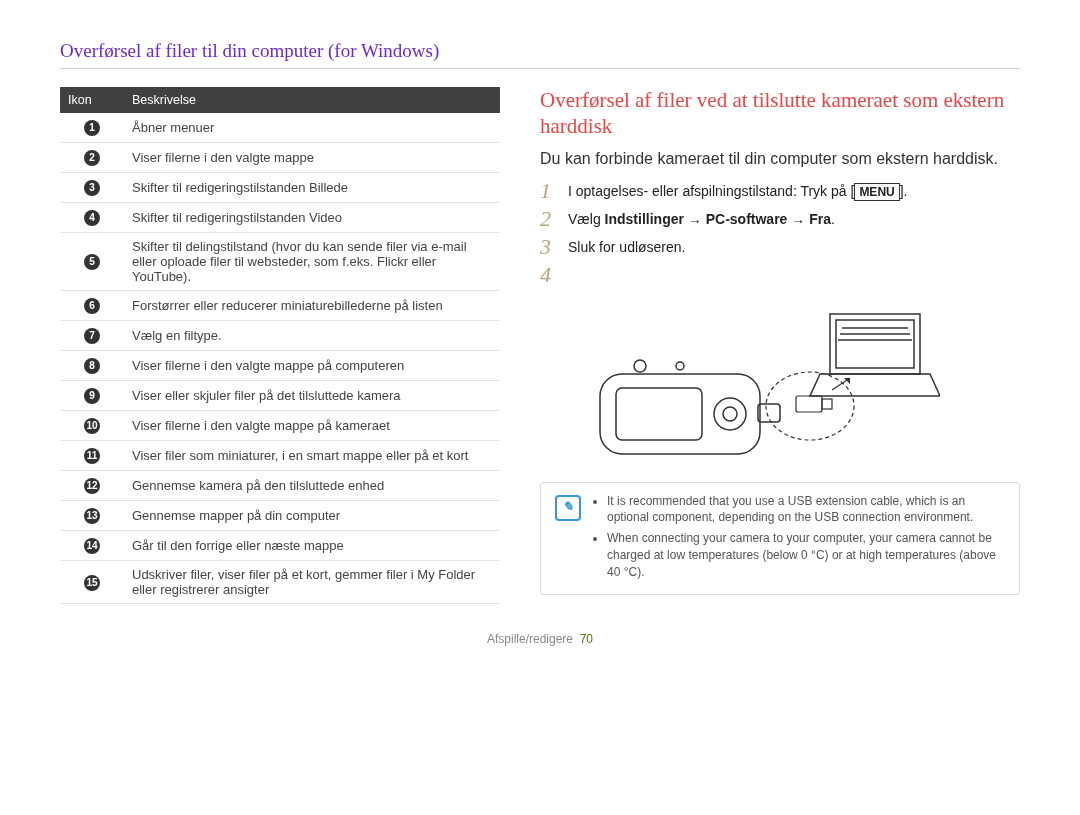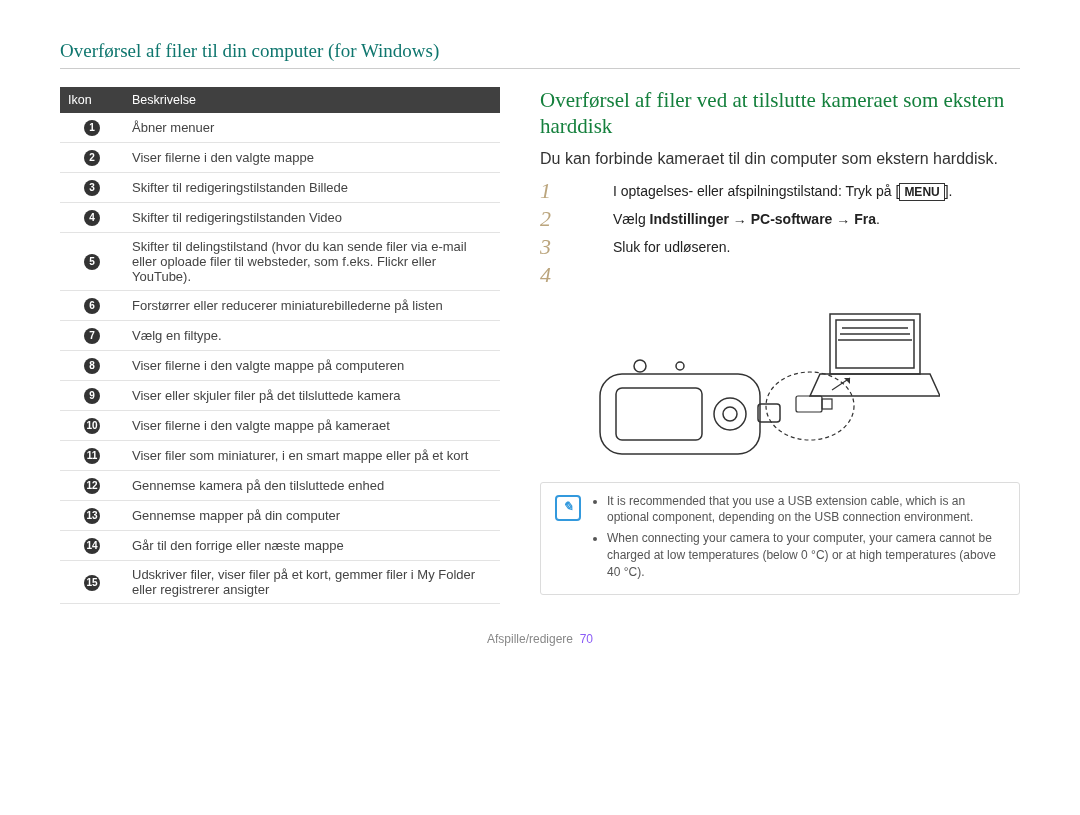--- a/index.html
+++ b/index.html
@@ -12,21 +12,21 @@
     height: 815px;
     box-sizing: border-box;
   }
   .page {
     padding: 40px 60px 20px 60px;
   }
   .page-title {
     font-family: Georgia, 'Times New Roman', serif;
     font-size: 19px;
     font-weight: 300;
-    color: #0f766e;
+    color: #6d28d9;
     border-bottom: 1px solid #ccc;
     padding-bottom: 6px;
     margin-bottom: 18px;
   }
   .columns {
     display: flex;
     gap: 40px;
   }
   .col-left {
     flex: 0 0 440px;
@@ -69,21 +69,21 @@
     background: #333;
     color: #fff;
     font-size: 10px;
     text-align: center;
     font-weight: bold;
   }
 
   
   .section-title {
     font-family: Georgia, 'Times New Roman', serif;
-    color: #15803d;
+    color: #ef4444;
     font-size: 21px;
     font-weight: 400;
     line-height: 1.25;
     margin: 0 0 10px 0;
   }
   .intro {
     font-size: 16px;
     color: #333;
     margin-bottom: 12px;
   }
@@ -102,21 +102,20 @@
     font-style: italic;
     color: #bba57d;
     line-height: 1;
     width: 18px;
     flex: 0 0 18px;
   }
   .step-text {
     padding-top: 2px;
     line-height: 1.35;
     color: #222;
-    margin-left: 45px;
   }
   .menu-key {
     display: inline-block;
     border: 1px solid #333;
     font-weight: bold;
     font-size: 12px;
     padding: 0 4px;
     line-height: 16px;
     vertical-align: baseline;
   }
@@ -160,21 +159,21 @@
     margin-bottom: 4px;
   }
 
   .footer {
     text-align: center;
     font-size: 12px;
     color: #888;
     margin-top: 28px;
   }
   .footer .pg {
-    color: #8b5cf6;
+    color: #4d7c0f;
   }
 </style>
 </head>
 <body>
 
 <div class="page">
   <div class="page-title">Overførsel af filer til din computer (for Windows)</div>
 
   <div class="columns">
 

